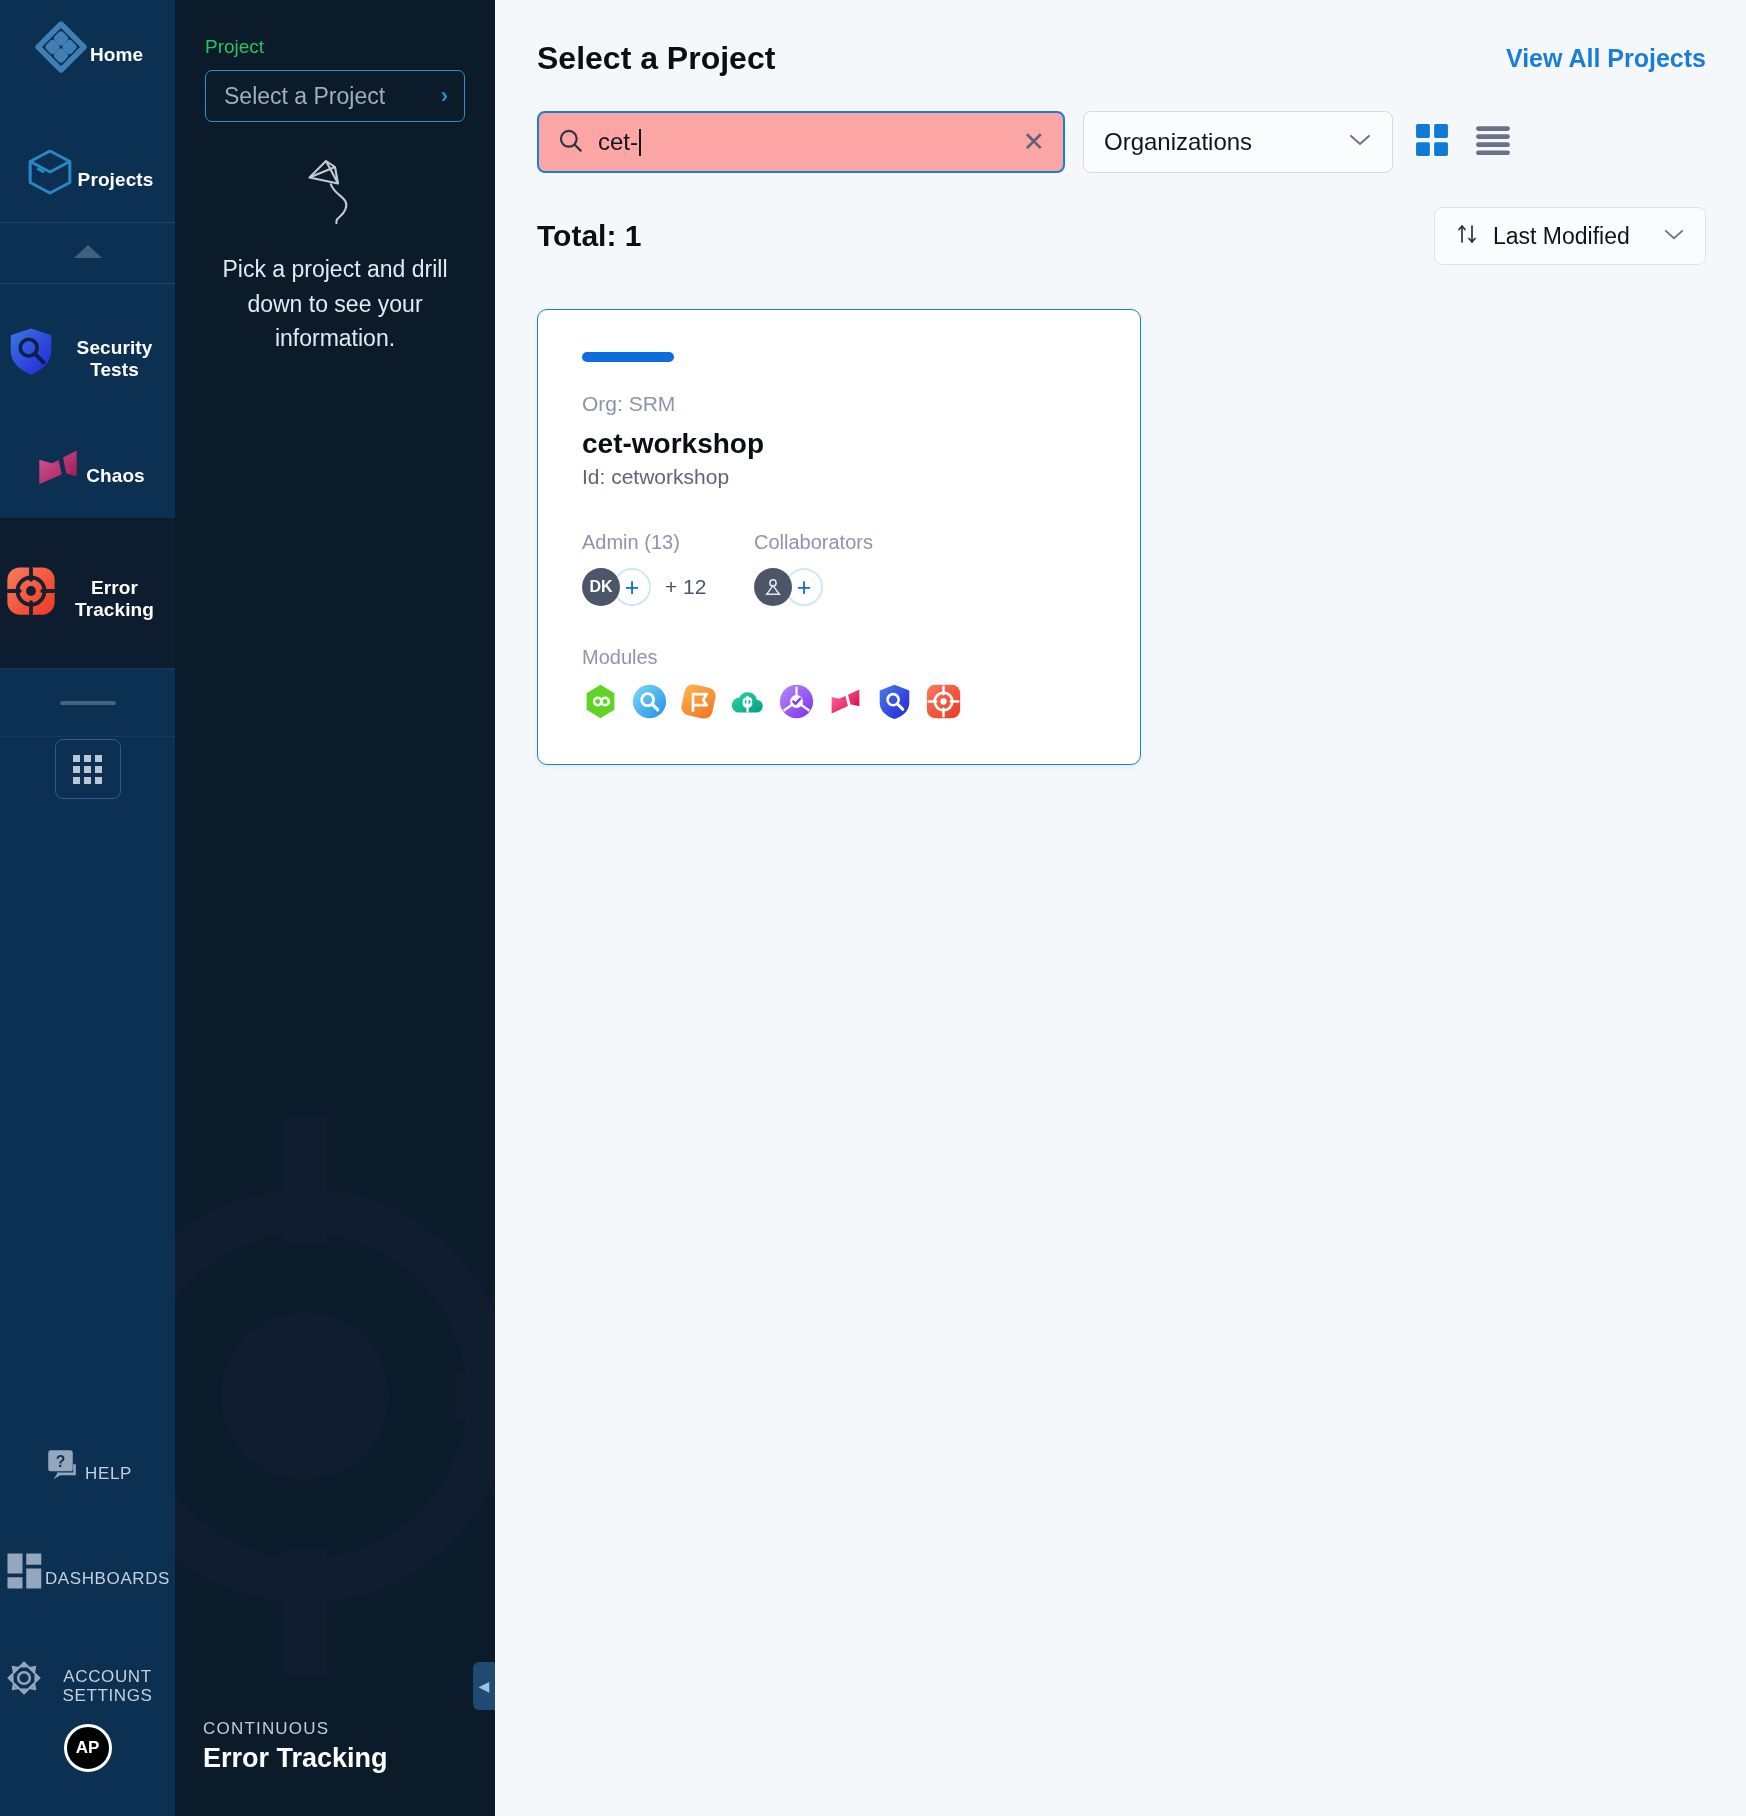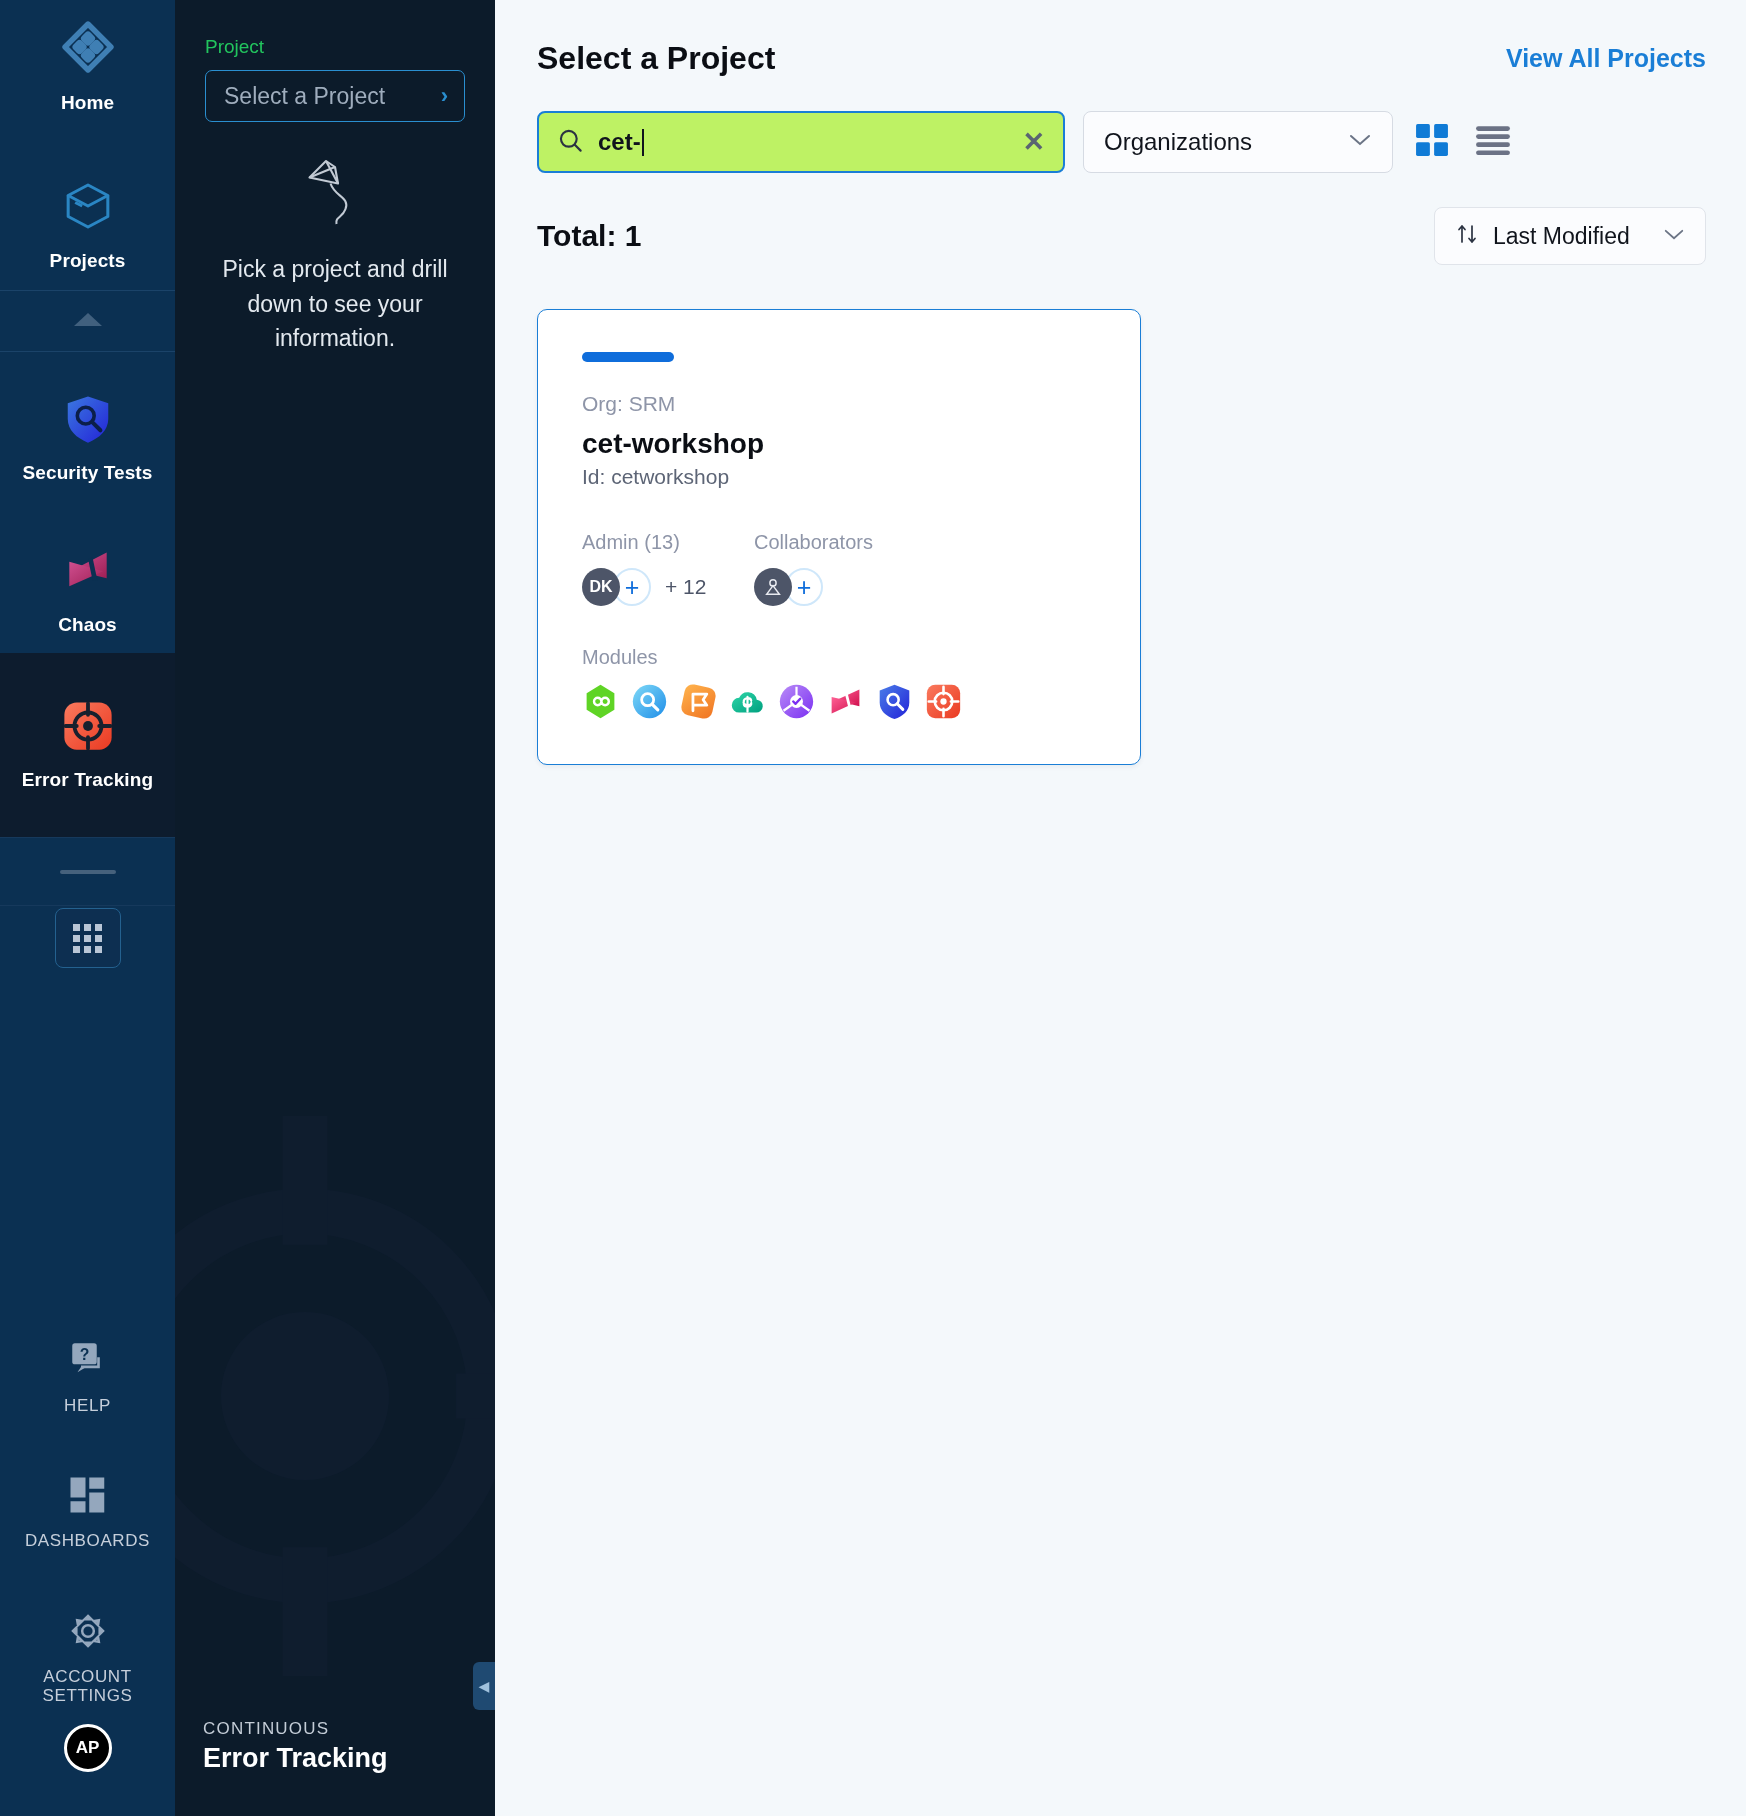--- a/index.html
+++ b/index.html
@@ -13,21 +13,21 @@
 
   
   .rail {
     width: 175px; flex: 0 0 175px; height: 100%;
     background: #0b3052;
     display: flex; flex-direction: column; align-items: center;
     position: relative; z-index: 3;
   }
   .rail-item {
     width: 100%;
-    display: flex; flex-direction: column; align-items: center; justify-content: center;
+    display: flex; flex-direction: row; align-items: center; justify-content: center;
     color: #ffffff; cursor: pointer;
     padding: 18px 4px;
   }
   .rail-item .lbl {
     font-size: 19px; font-weight: bold; letter-spacing: .1px;
     margin-top: 12px; text-align: center; line-height: 1.15;
   }
   .rail-item.small-lbl .lbl { font-size: 17px; font-weight: normal; color: #c6cfdb; letter-spacing: .6px; }
   .rail-item.active { background: #0d1c2e; }
   .rail-sep {
@@ -98,23 +98,23 @@
   }
 
   
   .main { flex: 1 1 auto; height: 100%; background: #f4f8fb; padding: 40px 40px 0 42px; overflow: hidden; }
   .main-head { display: flex; align-items: center; justify-content: space-between; margin-bottom: 34px; }
   .page-title { font-size: 32px; font-weight: bold; color: #0b0e14; }
   .view-all { font-size: 25px; font-weight: bold; color: #1a7ed6; cursor: pointer; }
 
   .filter-row { display: flex; align-items: center; gap: 18px; }
   .search-box {
-    width: 528px; height: 62px; background: #bef264;
+    width: 528px; height: 62px; background: #fca5a5;
     border: 2px solid #1a7ed6; border-radius: 8px;
-    display: flex; align-items: center; padding: 0 18px; gap: 14px; cursor: text; font-weight: bold;
+    display: flex; align-items: center; padding: 0 18px; gap: 14px; cursor: text;
   }
   .search-box .val { font-size: 24px; color: #10141c; flex: 1 1 auto; position: relative; }
   .caret {
     display: inline-block; width: 2px; height: 27px; background: #10141c;
     vertical-align: -6px; margin-left: 1px;
   }
   .clear-x { color: #5a6472; font-size: 27px; cursor: pointer; line-height: 1; }
   .org-select {
     width: 310px; height: 62px; background: #fbfcfe; border: 1px solid #d6dbe3; border-radius: 8px;
     display: flex; align-items: center; justify-content: space-between; padding: 0 20px; cursor: pointer;

